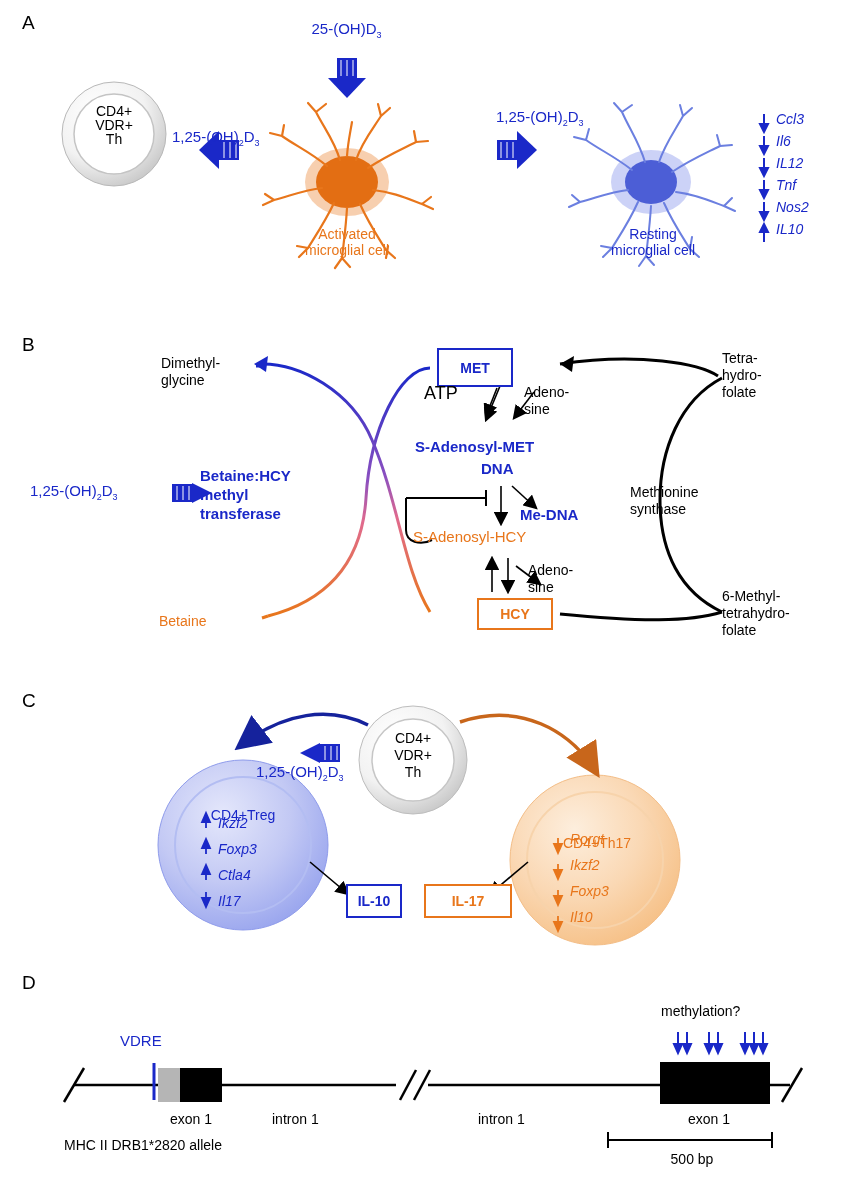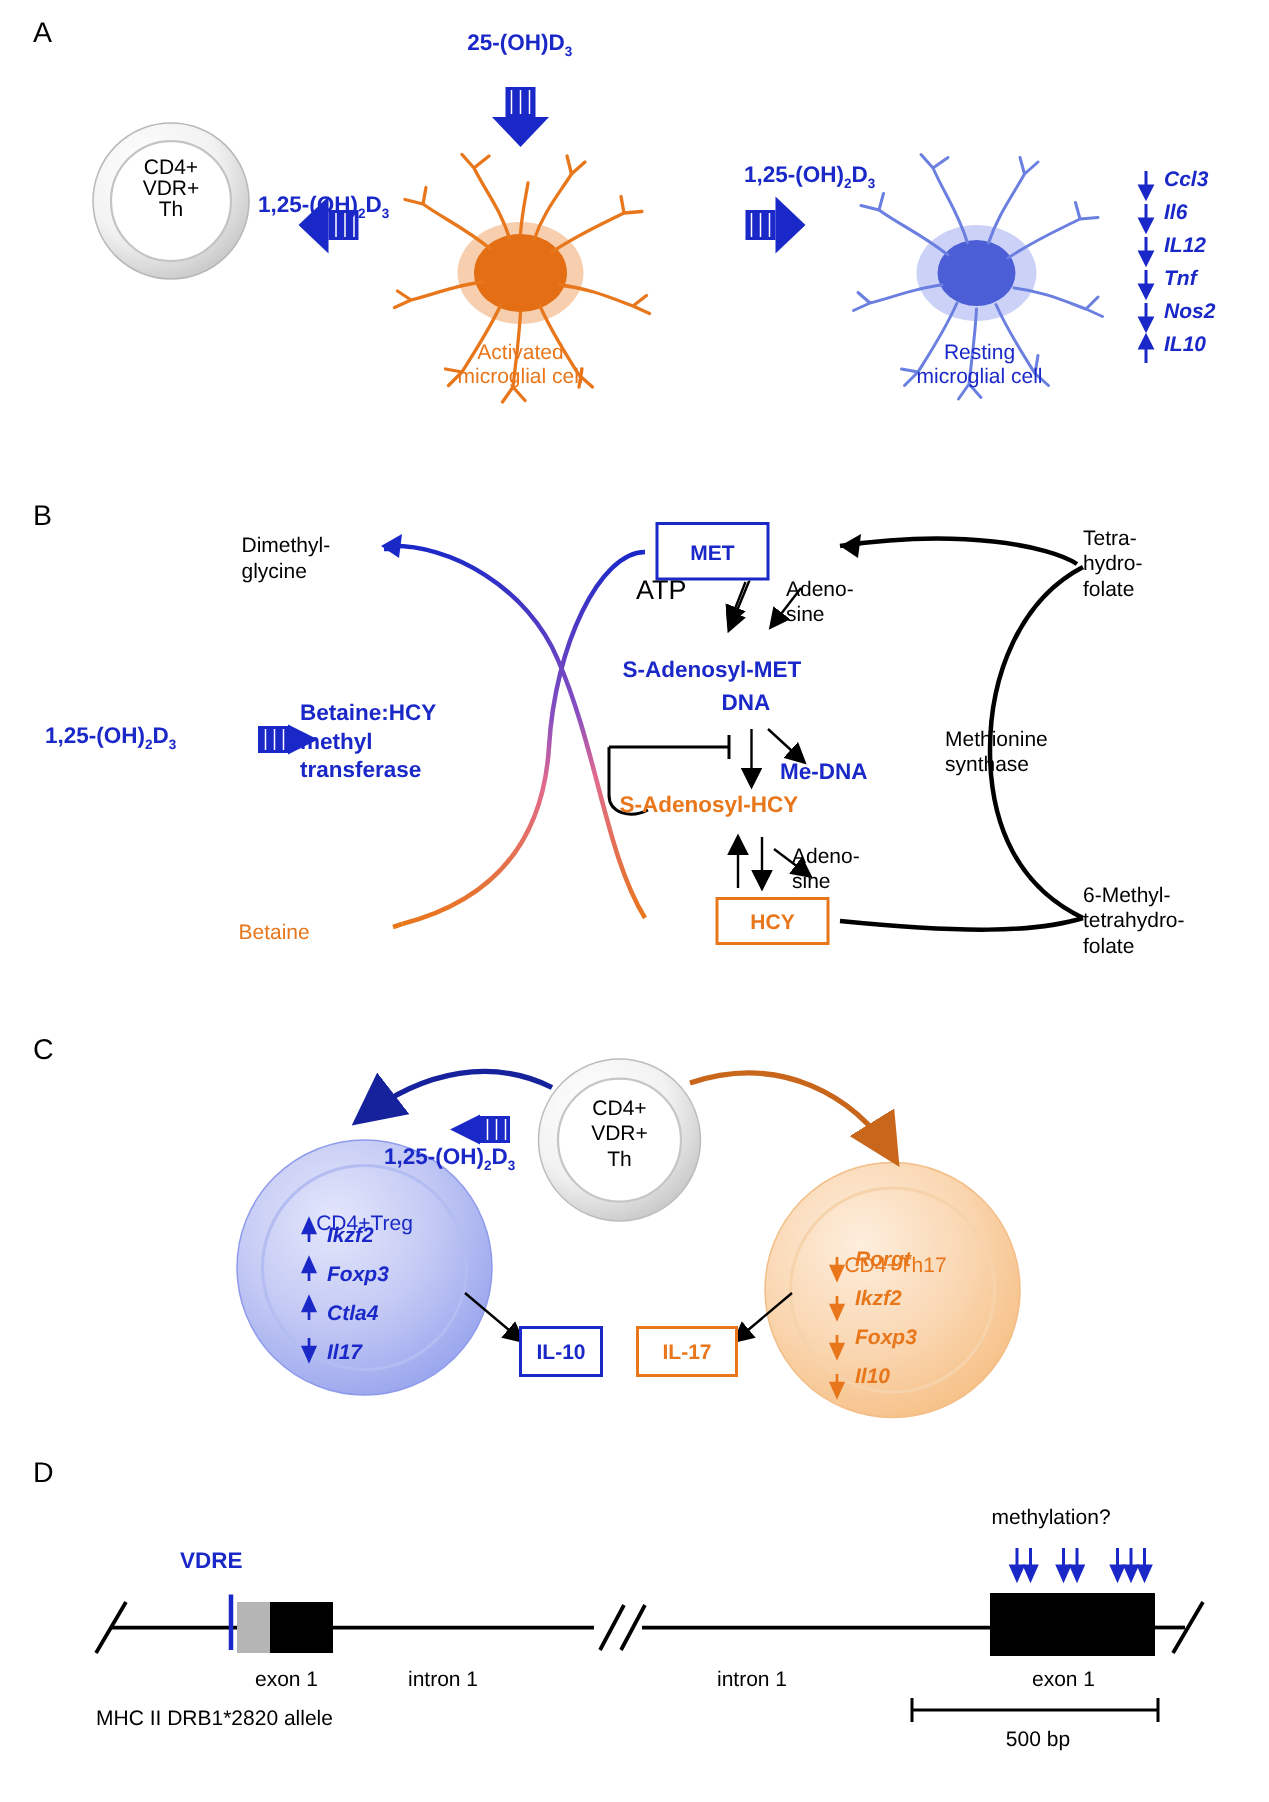--- a/index.html
+++ b/index.html
@@ -1,19 +1,19 @@
 <!DOCTYPE html>
 <html><head>
 <meta charset="utf-8">
 <style>
   html,body{margin:0;padding:0;background:#ffffff;}
   body{width:846px;height:1201px;position:relative;font-family:"Liberation Sans",sans-serif;color:#000;}
   .panel-letter{position:absolute;font-size:19px;font-weight:400;color:#000;}
   .txt{position:absolute;font-size:13px;line-height:14px;}
-  .b{font-weight:bold;}
+  .b{font-weight:normal;}
   .i{font-style:italic;}
   .blue{color:#1a28c8;}
   .orange{color:#e8761b;}
   .blueb{color:#1a28c8;font-weight:bold;}
   .center{text-align:center;}
   svg{position:absolute;left:0;top:0;overflow:visible;}
   .box{position:absolute;border:2px solid #1a28c8;box-sizing:border-box;display:flex;align-items:center;justify-content:center;font-weight:bold;color:#1a28c8;font-size:14px;background:#fff;}
   .box.orangeb{border-color:#e8761b;color:#e8761b;}
   .nowrap{white-space:nowrap;}
   sub{font-size:9px;}
@@ -416,21 +416,21 @@
 <div class="txt b i blue" style="left:218px;top:868px;font-size:14px;">Ctla4</div>
 <div class="txt b i blue" style="left:218px;top:894px;font-size:14px;">Il17</div>
 
 <div class="txt orange center" style="left:532px;top:810px;width:130px;font-size:14px;margin-top:26px;">CD4+Th17</div>
 <div class="txt b i orange" style="left:570px;top:832px;font-size:14px;">Rorgt</div>
 <div class="txt b i orange" style="left:570px;top:858px;font-size:14px;">Ikzf2</div>
 <div class="txt b i orange" style="left:570px;top:884px;font-size:14px;">Foxp3</div>
 <div class="txt b i orange" style="left:570px;top:910px;font-size:14px;">Il10</div>
 
 <div class="box" style="left:346px;top:884px;width:56px;height:34px;">IL-10</div>
-<div class="box orangeb" style="left:424px;top:884px;width:68px;height:34px;">IL-17</div>
+<div class="box orangeb" style="left:424px;top:884px;width:88px;height:34px;">IL-17</div>
 
 <div class="panel-letter" style="left:22px;top:972px;">D</div>
 <div class="txt blue b" style="left:120px;top:1034px;font-size:15px;">VDRE</div>
 <div class="txt" style="left:661px;top:1004px;font-size:14px;">methylation?</div>
 <div class="txt" style="left:170px;top:1112px;font-size:14px;">exon 1</div>
 <div class="txt" style="left:272px;top:1112px;font-size:14px;">intron 1</div>
 <div class="txt" style="left:478px;top:1112px;font-size:14px;">intron 1</div>
 <div class="txt" style="left:688px;top:1112px;font-size:14px;">exon 1</div>
 <div class="txt" style="left:64px;top:1138px;font-size:14px;">MHC II   DRB1*2820 allele</div>
 <div class="txt center" style="left:610px;top:1152px;width:164px;font-size:14px;">500 bp</div>

